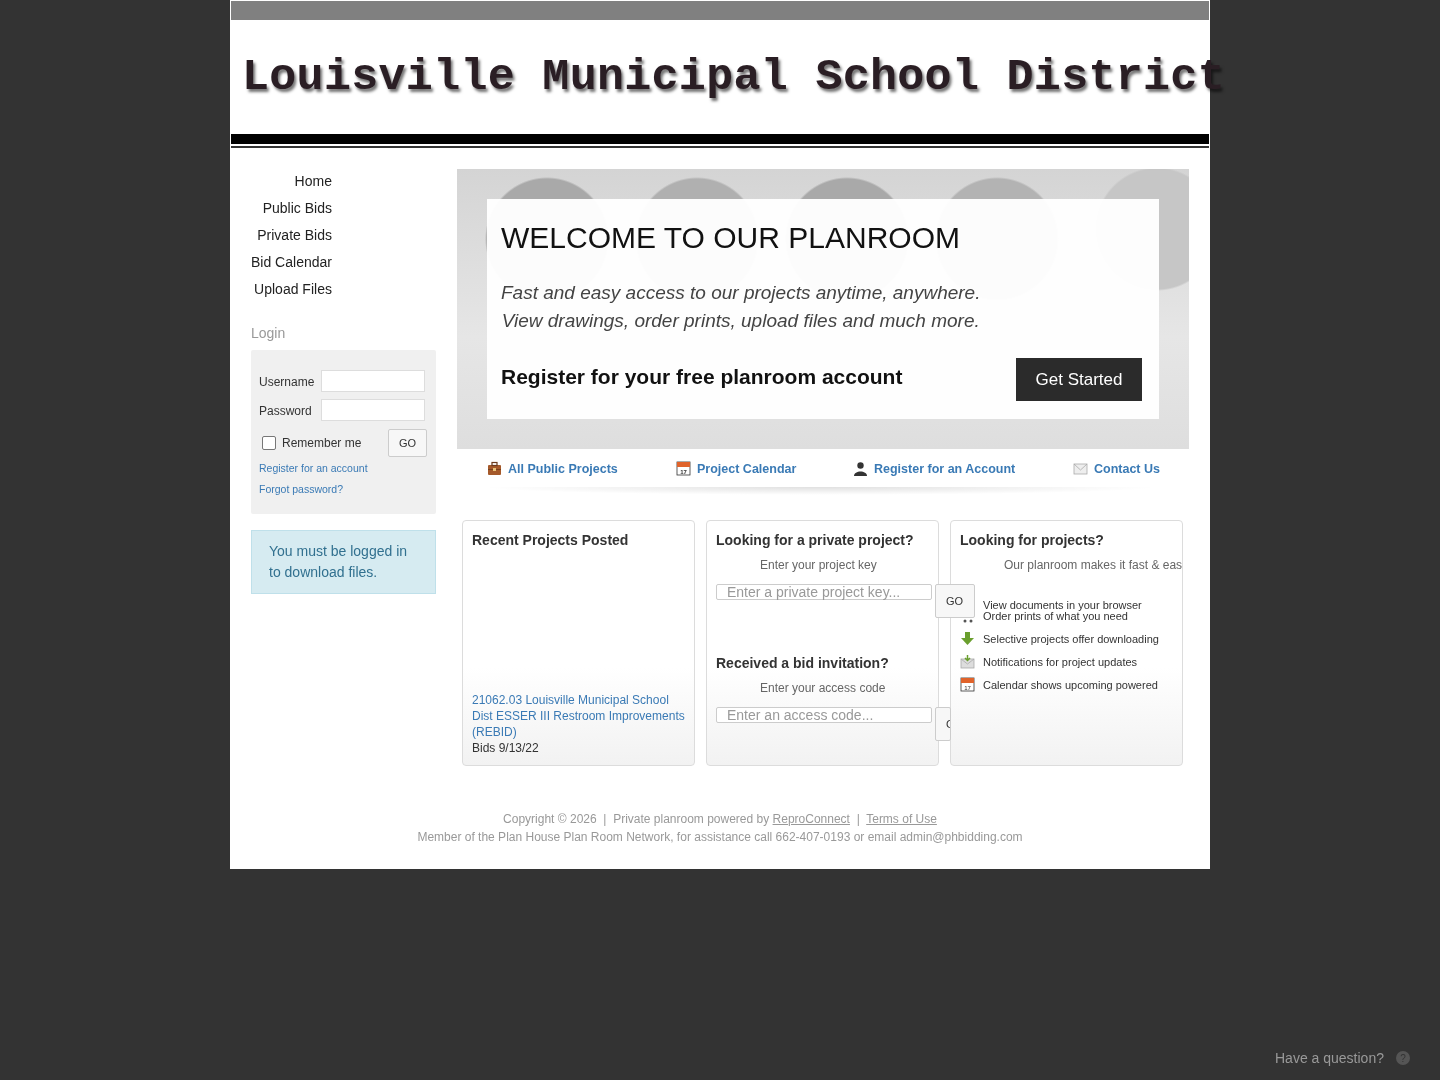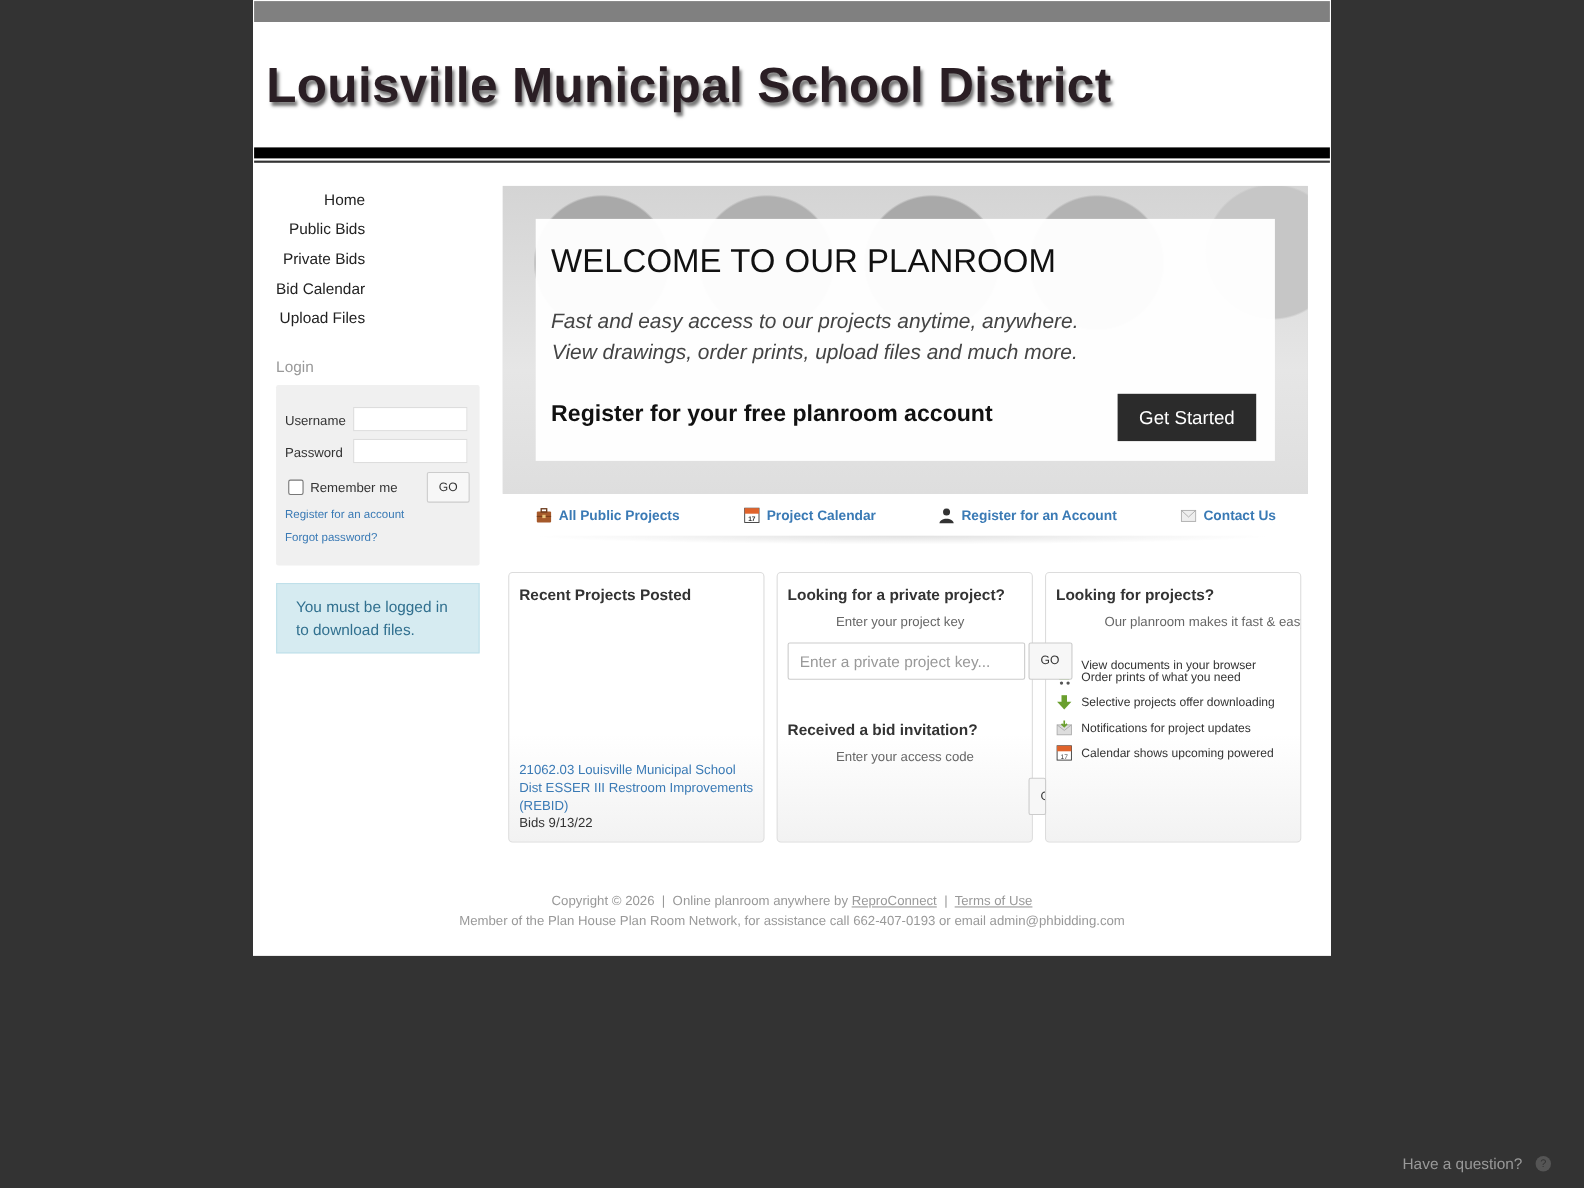--- a/index.html
+++ b/index.html
@@ -3,21 +3,21 @@
 <meta charset="utf-8">
 <style>
   html, body { margin:0; padding:0; }
   body {
     width:1440px; height:1080px; background:#333333; position:relative; overflow:hidden;
     font-family:"Liberation Sans", sans-serif; color:#222;
   }
   .page { position:absolute; left:230px; top:0; width:980px; height:869px; background:#ffffff; }
   .hdr-topbar { position:absolute; left:1px; top:1px; width:978px; height:19px; background:#808080; }
   .hdr-title {
-    position:absolute; left:12px; top:52px; font-family:Liberation Sans, sans-serif;
+    position:absolute; left:12px; top:52px; font-family:Liberation Mono, monospace;
     font-weight:bold; font-size:45px; color:#2a1e24; letter-spacing:0.3px;
     text-shadow:2px 3px 3px rgba(0,0,0,0.55); white-space:nowrap;
   }
   .hdr-blackbar { position:absolute; left:1px; top:134px; width:978px; height:10px; background:#000; }
   .hdr-line { position:absolute; left:1px; top:146px; width:978px; height:2px; background:#333; }
 
   
   .nav { position:absolute; left:21px; top:172px; }
   .nav a { display:block; font-size:14px; color:#222; text-decoration:none; height:27px; line-height:19px;text-align:right; }
   .login-title { position:absolute; left:21px; top:325px; font-size:14px; color:#999; }
@@ -58,21 +58,21 @@
              background:radial-gradient(ellipse at center top, rgba(0,0,0,0.12), transparent 70%); }
 
   
   .panel { position:absolute; top:520px; width:233px; height:246px; border:1px solid #dcdcdc; border-radius:4px;
            background:linear-gradient(180deg,#ffffff 60%, #f2f2f2); box-sizing:border-box; overflow:hidden; }
   .panel h3 { position:absolute; left:9px; margin:0; font-size:14px; font-weight:bold; color:#333; white-space:nowrap; }
   .panel .sub { position:absolute; left:9px; font-size:12px; color:#666; white-space:nowrap;margin-left:44px; }
   .proj { position:absolute; left:9px; width:215px; font-size:12px; line-height:16px; }
   .proj a { color:#3a7ab5; text-decoration:none; }
   .proj .bid { color:#333; }
-  .pinput { position:absolute; left:9px; width:216px; height:34px; border:1px solid #ccc; background:#fff; box-sizing:border-box;
+  .pinput { position:absolute; left:9px; width:216px; height:16px; border:1px solid #ccc; background:#fff; box-sizing:border-box;
             font-size:14px; color:#999; padding:0 10px; display:flex; align-items:center; border-radius:2px; }
   .pgo { position:absolute; left:228px; width:40px; height:34px; border:1px solid #ccc; background:#f7f7f7; box-sizing:border-box;
          font-size:11px; color:#333; display:flex; align-items:center; padding-left:10px; border-radius:2px; z-index:3; }
   .feat { position:absolute; left:9px; display:flex; align-items:center; font-size:11px; color:#333; white-space:nowrap; }
   .feat .fi { width:15px; height:15px; margin-right:8px; position:relative; display:inline-block; }
 
   .footer { position:absolute; left:0; width:980px; text-align:center; font-size:12px; color:#999; }
   .footer a { color:#999; }
 
   .help { position:absolute; left:1275px; top:1050px; font-size:14px; color:#999; display:flex; align-items:center; }
@@ -177,20 +177,21 @@
     </div>
   </div>
 
   <div class="panel" style="left:476px; overflow:visible">
     <h3 style="top:11px">Looking for a private project?</h3>
     <div class="sub" style="top:37px">Enter your project key</div>
     <div class="pinput" style="top:63px">Enter a private project key...</div>
     <div class="pgo" style="top:63px">GO</div>
     <h3 style="top:134px">Received a bid invitation?</h3>
     <div class="sub" style="top:160px">Enter your access code</div>
+    <div class="pinput" style="top:186px">Enter an access code...</div>
     <div class="pgo" style="top:186px; width:16px; overflow:hidden">GO</div>
   </div>
 
   <div class="panel" style="left:720px">
     <h3 style="top:11px">Looking for projects?</h3>
     <div class="sub" style="top:37px">Our planroom makes it fast &amp; easy</div>
     <div class="feat" style="top:76px">
       <span class="fi">
         <svg width="15" height="15" viewBox="0 0 15 15">
             <rect x="2" y="1" width="10" height="13" fill="#eee" stroke="#999" stroke-width="0.8"></rect>
@@ -237,21 +238,21 @@
             <text x="7.5" y="13" font-size="6" text-anchor="middle" fill="#333" font-family="Liberation Sans, sans-serif">17</text>
           </svg>
       </span>
       <span>Calendar shows upcoming powered</span>
     </div>
   </div>
 
   <div class="footer" style="top:812px">
     <span>Copyright © 2026</span>
     <span> &nbsp;|&nbsp; </span>
-    <span>Online planroom anywhere by</span>
+    <span>Private planroom powered by</span>
     <a href="#">ReproConnect</a>
     <span> &nbsp;|&nbsp; </span>
     <a href="#">Terms of Use</a>
   </div>
   <div class="footer" style="top:830px">Member of the Plan House Plan Room Network, for assistance call 662-407-0193 or email admin@phbidding.com</div>
 </div>
 
 <div class="help">
   <span>Have a question?</span>
   <span class="q">?</span>

